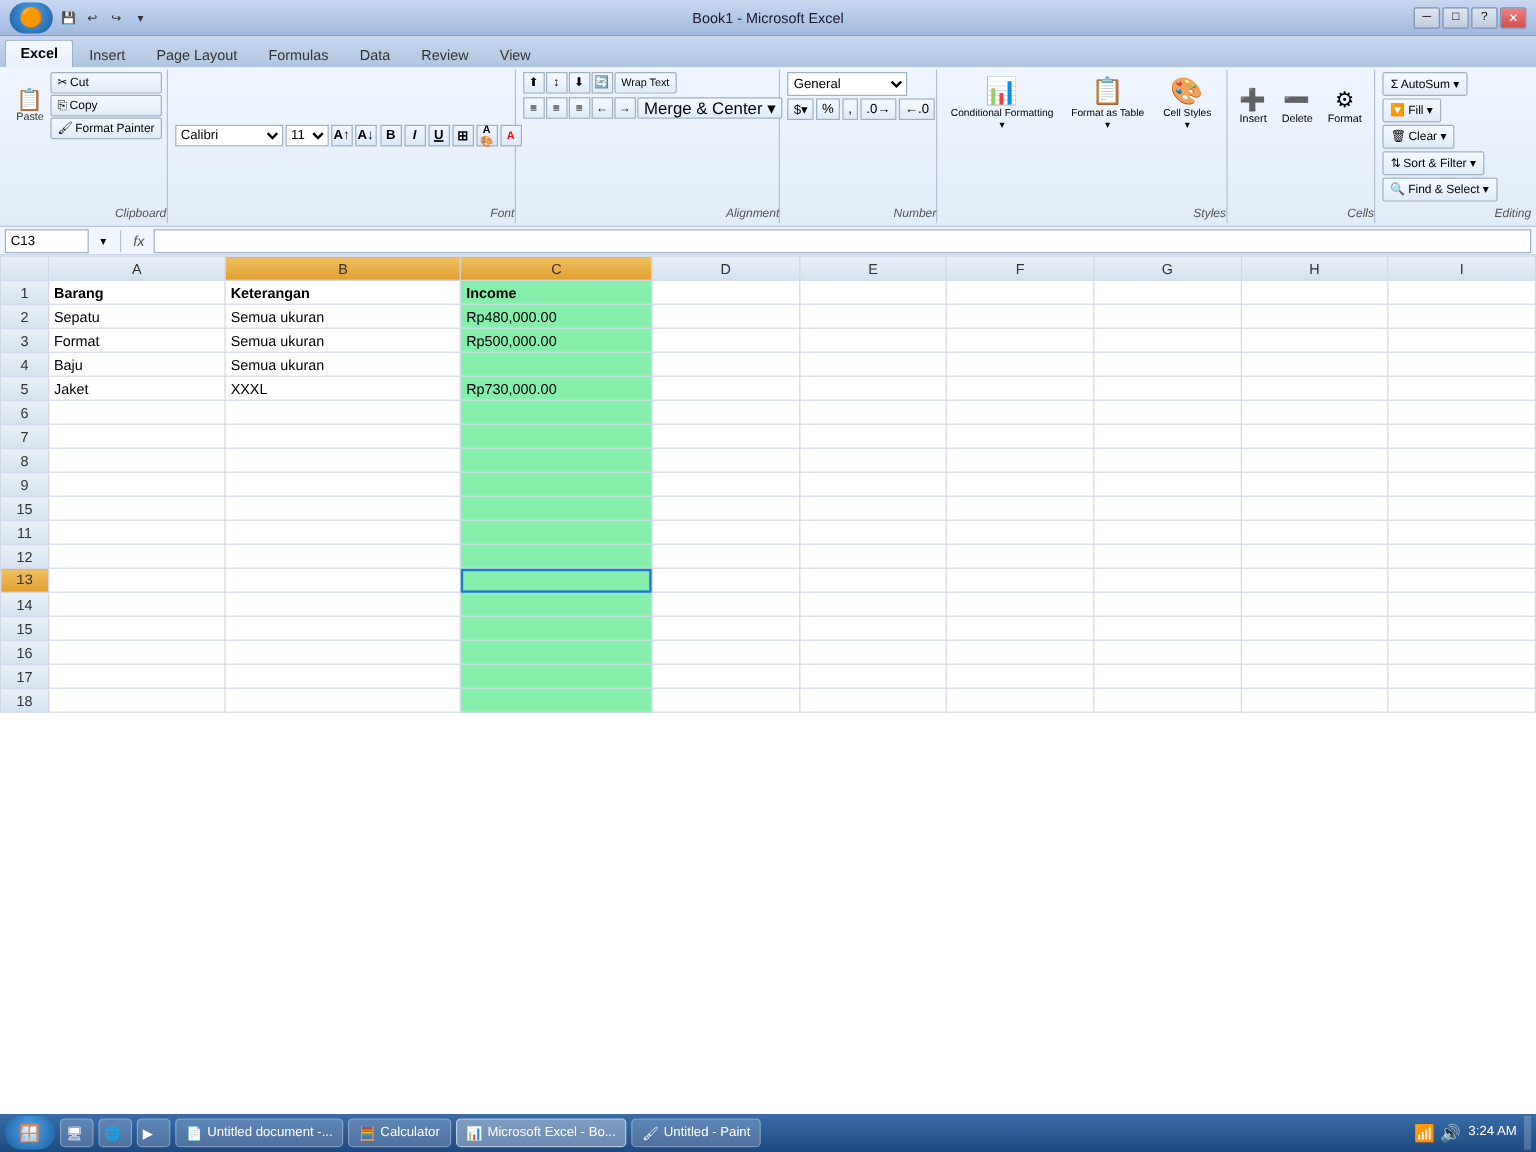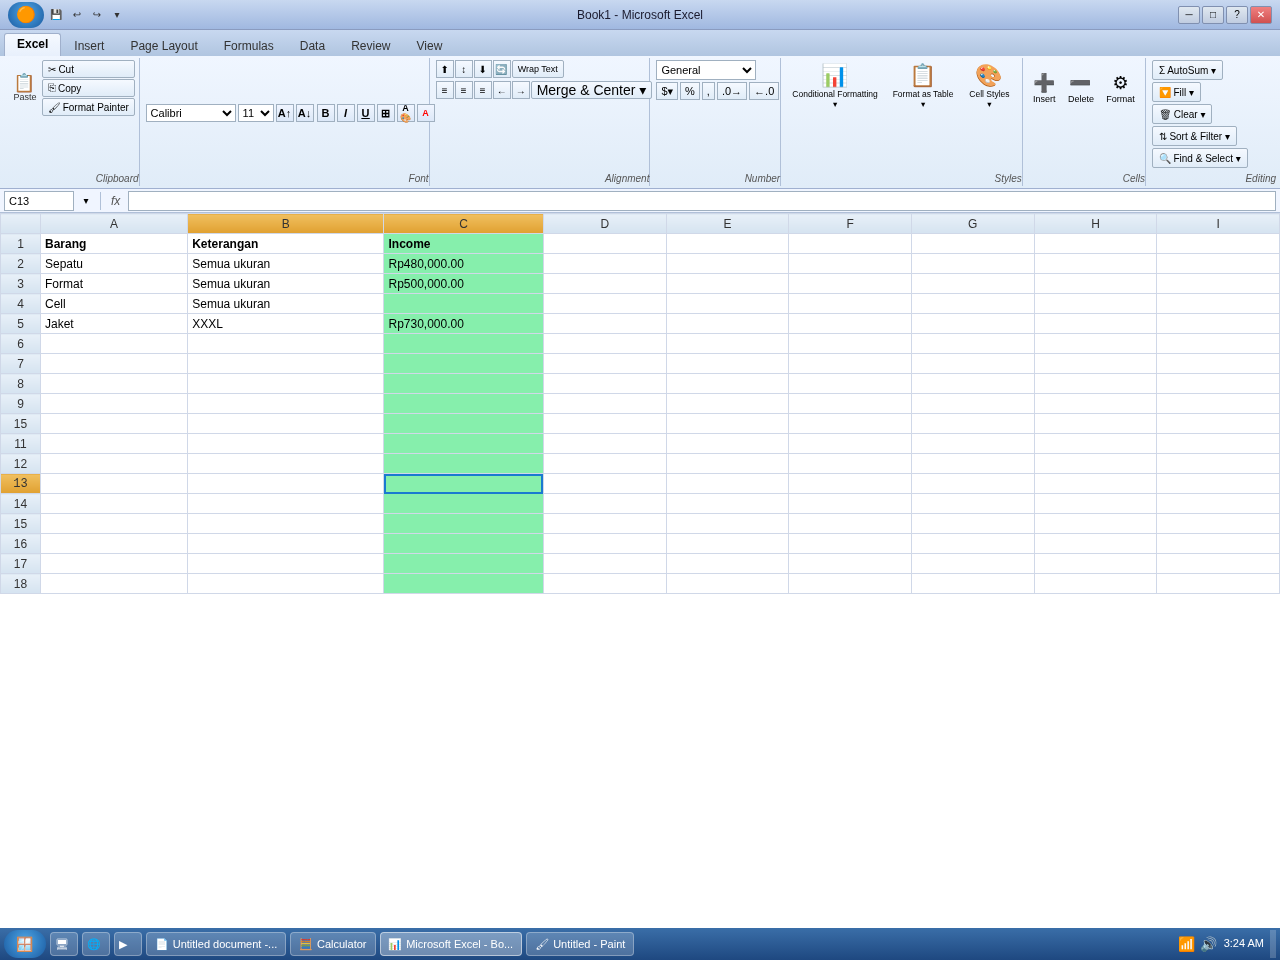--- a/index.html
+++ b/index.html
@@ -379,21 +379,21 @@
             <td class="cell cell-C">Rp500,000.00</td>
             <td class="cell cell-D"></td>
             <td class="cell cell-E"></td>
             <td class="cell cell-F"></td>
             <td class="cell cell-G"></td>
             <td class="cell cell-H"></td>
             <td class="cell cell-I"></td>
           </tr>
           <tr>
             <th class="row-header">4</th>
-            <td class="cell cell-A">Cell</td>
+            <td class="cell cell-A">Baju</td>
             <td class="cell cell-B">Semua ukuran</td>
             <td class="cell cell-C"></td>
             <td class="cell cell-D"></td>
             <td class="cell cell-E"></td>
             <td class="cell cell-F"></td>
             <td class="cell cell-G"></td>
             <td class="cell cell-H"></td>
             <td class="cell cell-I"></td>
           </tr>
           <tr>

